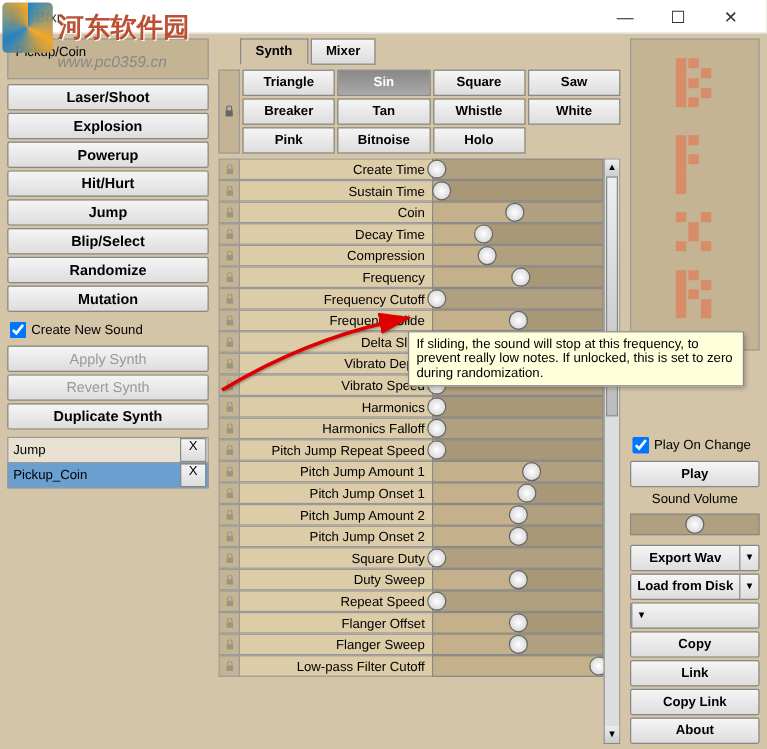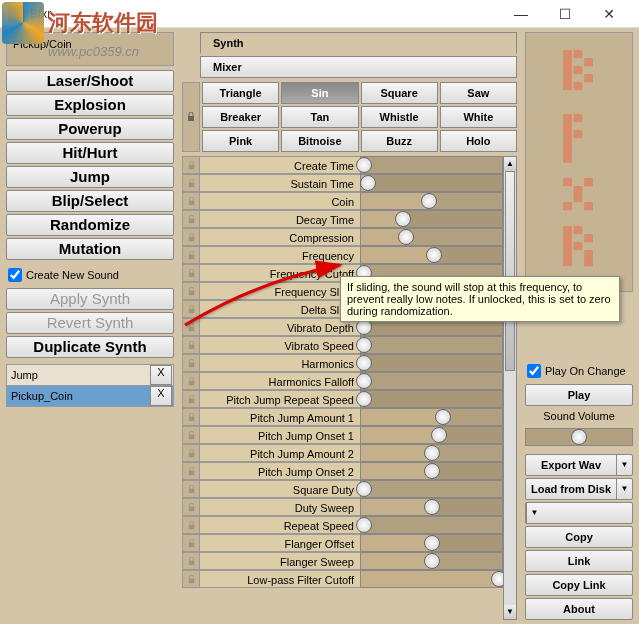--- a/index.html
+++ b/index.html
@@ -11,33 +11,33 @@
 .titlebar .winbtn { width: 44px; height: 28px; display: flex; align-items: center; justify-content: center; cursor: pointer; color: #333; font-size: 14px; }
 
 .watermark { position: absolute; top: 2px; left: 2px; z-index: 100; display: flex; align-items: center; gap: 4px; opacity: 0.95; }
 .wm-ico { width: 42px; height: 42px; border-radius: 4px; background: conic-gradient(#1a7fc4, #f5a623, #1a7fc4, #f5a623); }
 .wm-txt { color: #b8472a; font-size: 22px; font-weight: bold; text-shadow: 1px 1px 0 #fff; }
 .wm-url { position: absolute; top: 44px; left: 48px; color: #888; font-size: 13px; font-style: italic; }
 
 .main { display: flex; height: 596px; }
 .leftcol { width: 180px; padding: 4px 6px; display: flex; flex-direction: column; gap: 2px; }
 .current-name { background: #c4b494; padding: 3px 6px; height: 34px; line-height: 16px; border: 1px solid #999; margin-bottom: 2px; }
-.bigbtn { background: linear-gradient(#f5f5f5, #ddd); border: 1px solid #888; height: 22px; border-radius: 2px; cursor: pointer; text-align: center; line-height: 20px; font-weight: bold; font-size: 15px; }
+.bigbtn { background: linear-gradient(#f5f5f5, #ddd); border: 1px solid #888; height: 22px; border-radius: 2px; cursor: pointer; text-align: center; line-height: 20px; font-weight: bold; font-size: 12px; }
 .bigbtn.disabled { color: #999; font-weight: normal; }
 .chk { display: flex; align-items: center; gap: 4px; padding: 4px 2px; }
 .chk input { width: 14px; height: 14px; }
 
 .soundlist { margin-top: 4px; flex: 1; }
 .soundrow { display: flex; height: 22px; align-items: center; border: 1px solid #999; margin-bottom: -1px; background: #e8e0d0; }
 .soundrow.selected { background: #6a9fd0; }
 .soundrow .name { flex: 1; padding: 0 4px; }
 .soundrow .del { width: 22px; height: 20px; background: linear-gradient(#f5f5f5, #ddd); border: 1px solid #888; text-align: center; cursor: pointer; margin-right: 1px; }
 
 .midcol { flex: 1; padding: 4px 2px; display: flex; flex-direction: column; }
-.tabs { display: flex; gap: 2px; margin: 0 0 4px 18px; flex-direction: column; }
+.tabs { display: flex; gap: 2px; margin: 0 0 4px 18px; }
 .tab { background: linear-gradient(#f5f5f5, #ddd); border: 1px solid #888; padding: 4px 12px; cursor: pointer; font-weight: bold; }
 .tab.active { background: #d4c4a8; border-bottom-color: #d4c4a8; }
 
 .wavegrid { display: grid; grid-template-columns: 18px repeat(4, 1fr); gap: 2px; margin-bottom: 4px; }
 .wavegrid .lockcol { grid-row: 1 / 4; display: flex; align-items: center; justify-content: center; background: #c4b494; border: 1px solid #999; }
 .wavebtn { background: linear-gradient(#f5f5f5, #ddd); border: 1px solid #888; height: 22px; text-align: center; line-height: 20px; cursor: pointer; font-weight: bold; }
 .wavebtn.active { background: linear-gradient(#888, #aaa); color: #fff; }
 
 .params { flex: 1; overflow-y: auto; position: relative; }
 .paramrow { display: flex; height: 18px; align-items: center; }
@@ -136,21 +136,20 @@
     <div class="wavebtn">Triangle</div>
         <div class="wavebtn active">Sin</div>
         <div class="wavebtn">Square</div>
         <div class="wavebtn">Saw</div>
         <div class="wavebtn">Breaker</div>
         <div class="wavebtn">Tan</div>
         <div class="wavebtn">Whistle</div>
         <div class="wavebtn">White</div>
         <div class="wavebtn">Pink</div>
         <div class="wavebtn">Bitnoise</div>
-        <div class="wavebtn">Buzz</div>
         <div class="wavebtn">Holo</div>
       </div>
     <div class="params" id="params">
       <div class="paramrow">
           <div class="lockbox">
             <svg viewBox="0 0 10 10">
               <rect x="2" y="4" width="6" height="5" fill="#666"></rect>
               <path d="M3 4 V2 a2 2 0 0 1 4 0 V4" fill="none" stroke="#666"></path>
             </svg>
           </div>

